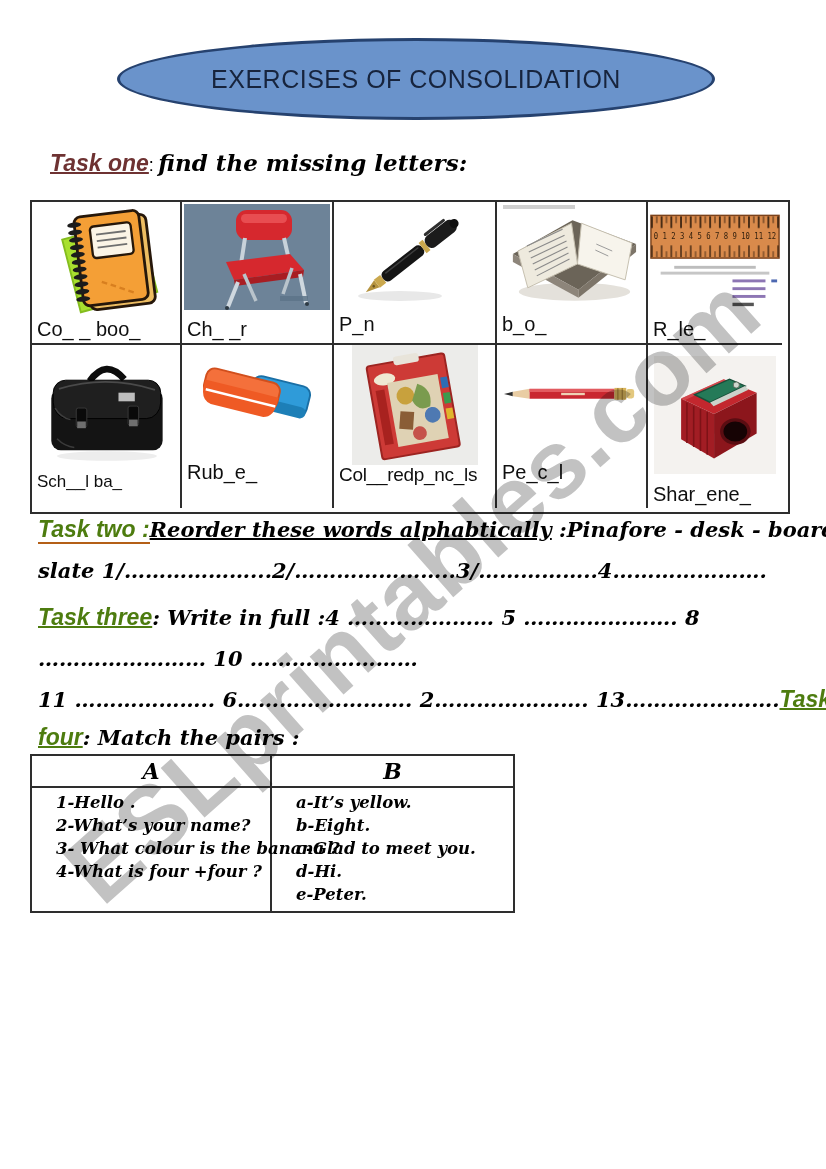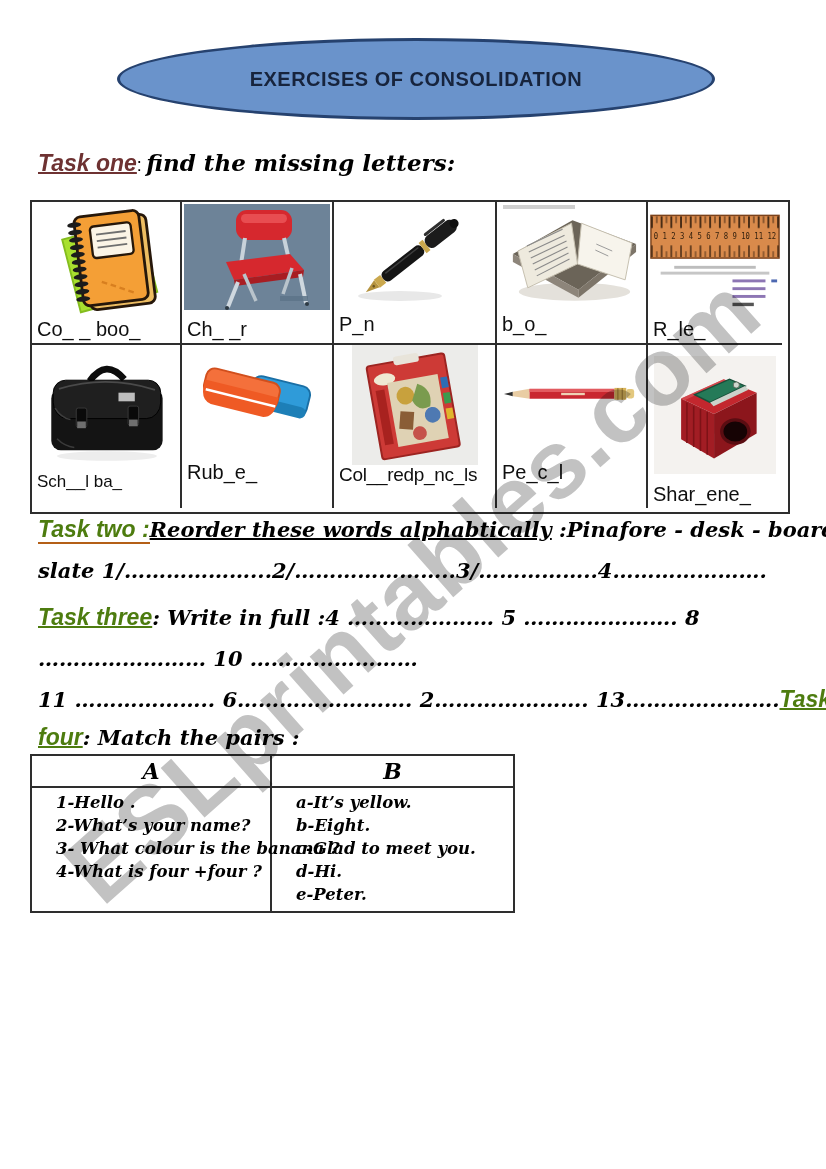--- a/index.html
+++ b/index.html
@@ -3,21 +3,21 @@
 <meta charset="utf-8">
 <style>
   html,body{margin:0;padding:0;}
   body{width:826px;height:1169px;position:relative;background:#ffffff;overflow:hidden;
        font-family:"Liberation Sans",sans-serif;color:#000;}
   .abs{position:absolute;}
 
   
   .banner{left:117px;top:38px;width:592px;height:76px;background:#6a93cb;
           border:3px solid #26426f;border-radius:50%;display:flex;align-items:center;justify-content:center;}
-  .banner-title{font-size:20px;letter-spacing:.5px;color:#17243d;font-weight:700;}
+  .banner-title{font-size:25px;letter-spacing:.5px;color:#17243d;font-weight:400;}
 
   
   .taskhead{font-weight:bold;font-style:italic;text-decoration:underline;text-decoration-thickness:2px;font-size:23px;}
   .t1{color:#6e3232;}
   .t2{color:#4d7c0f;}
   .script{font-family:"DejaVu Serif",serif;font-weight:bold;font-style:italic;font-size:21px;}
   .script.u{text-decoration:underline;text-decoration-thickness:2px;}
   .line{white-space:nowrap;}
 
   
@@ -57,21 +57,21 @@
              transform:rotate(-41.5deg);transform-origin:0 0;white-space:nowrap;mix-blend-mode:multiply;
              z-index:40;pointer-events:none;}
 </style>
 </head>
 <body>
 
 <div class="abs banner">
   <span class="banner-title">EXERCISES OF CONSOLIDATION</span>
 </div>
 
-<div class="abs line" style="left:38px;top:149px;">
+<div class="abs line" style="left:50px;top:149px;">
   <span class="taskhead t1">Task one</span><span style="font-size:18px;">:</span>
   <span class="script" style="font-size:23px;">find the missing letters:</span>
 </div>
 
 <div class="abs grid">
 
   <div class="cell c1">
     <div class="img-area">
       <svg viewBox="0 0 130 118" width="122" height="110">
         <polygon points="18,36 100,14 120,92 38,114" fill="#a8e02f" stroke="#84bd1e" stroke-width="2"></polygon>

